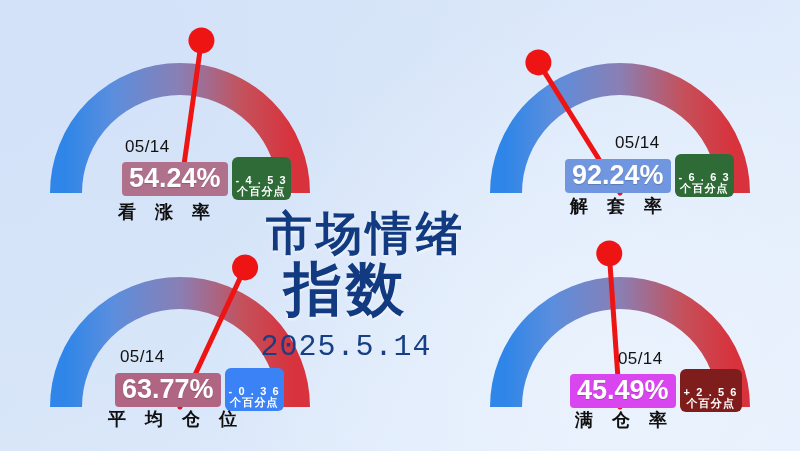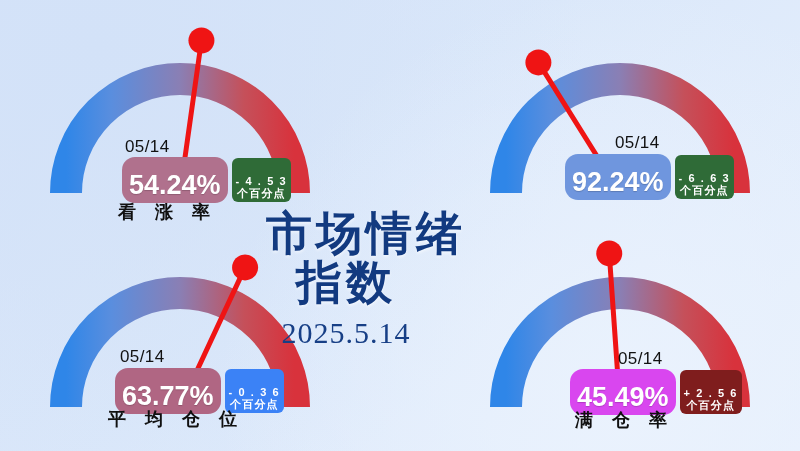--- a/index.html
+++ b/index.html
@@ -23,22 +23,22 @@
 
   
   .readout{position:absolute;left:0;top:0;width:300px;height:190px;}
   .datelab{
     position:absolute;
     font-size:17px;color:#111;letter-spacing:.4px;
     white-space:nowrap;font-family:"Liberation Sans",sans-serif;
   }
   .valrow{position:absolute;display:flex;align-items:center;gap:4px;white-space:nowrap;}
   .valbox{
-    border-radius:13px;
-    padding:13px 7px 3px 7px;
+    border-radius:4px;
+    padding:1px 7px 3px 7px;
     color:#fff;font-size:27px;font-weight:bold;
     letter-spacing:0px;line-height:1.12;
     font-family:"Liberation Sans",sans-serif;
     text-shadow:0 1px 1px rgba(0,0,0,.18);
   }
   .deltabox{
     border-radius:6px;
     padding:18px 4px 3px 4px;
     color:#fff;text-align:center;
     line-height:1.02;
@@ -59,29 +59,29 @@
     text-align:center;pointer-events:none;
   }
   #centre .t1{
     font-size:46px;font-weight:bold;color:#123a80;
     letter-spacing:4px;line-height:1.02;
     font-family:"Liberation Sans","DejaVu Sans",sans-serif;
     text-shadow:0 2px 3px rgba(255,255,255,.55);
     padding-left:40px;
   }
   #centre .t2{
-    font-size:46px;font-weight:bold;color:#123a80;
+    font-size:58px;font-weight:bold;color:#123a80;
     letter-spacing:4px;line-height:1.12;
     font-family:"Liberation Sans","DejaVu Sans",sans-serif;
     text-shadow:0 2px 3px rgba(255,255,255,.55);
   }
   #centre .t3{
     margin-top:8px;
     font-size:30px;color:#173f86;letter-spacing:1px;
-    font-family:Liberation Serif, serif;
+    font-family:Liberation Mono, monospace;
   }
 </style>
 </head>
 <body>
 
 <div id="stage">
 
   <div id="gauge-layer">
       <div class="gauge" style="left: 30px; top: 2px;">
         <svg width="300" height="190" class="arcwrap">
@@ -131,20 +131,21 @@
         </svg>
         <div class="readout">
           <div class="datelab" style="left: 145px; top: 103px;">05/14</div>
           <div class="valrow" style="left: 95px; top: 124px;">
             <div class="valbox" style="background: rgb(111, 150, 222);">92.24%</div>
             <div class="deltabox" style="background: rgb(47, 107, 55);">
               <span class="dnum">- 6 . 6 3</span>
               <span class="dunit">个百分点</span>
             </div>
           </div>
+          <div class="namelab" style="left: 100px; top: 164px;">解 套 率</div>
         </div>
       </div>
       <div class="gauge" style="left: 30px; top: 216px;">
         <svg width="300" height="190" class="arcwrap">
           <defs>
             <linearGradient id="garc2" x1="0%" y1="100%" x2="100%" y2="100%">
               <stop offset="0%" stop-color="#2f86e8"></stop>
               <stop offset="20%" stop-color="#5a8ede"></stop>
               <stop offset="50%" stop-color="#8a7fb4"></stop>
               <stop offset="78%" stop-color="#c5505a"></stop>

